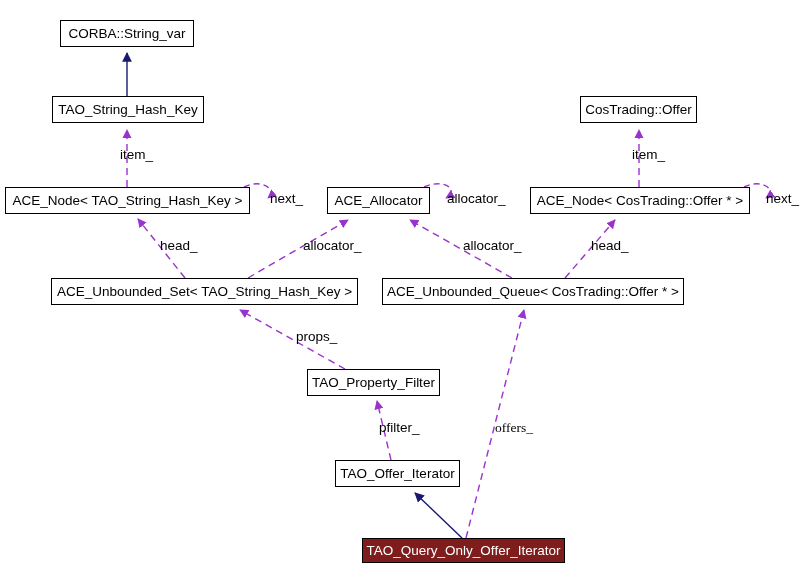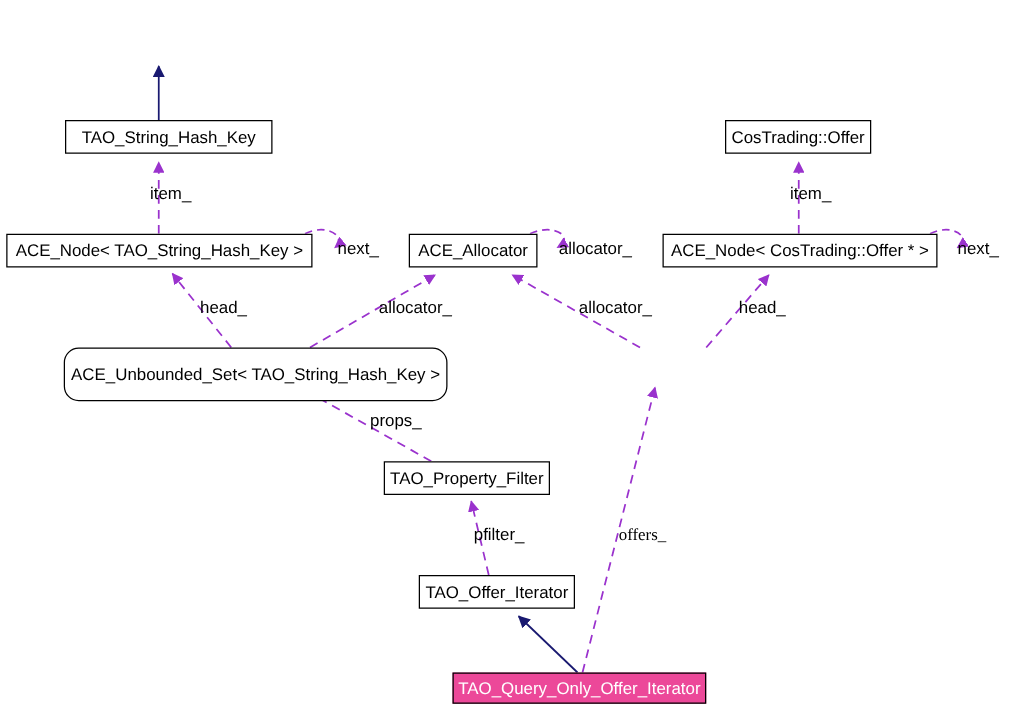--- a/index.html
+++ b/index.html
@@ -32,21 +32,21 @@
     color: #000000;
     font-size: 13.5px;
     line-height: 1;
     white-space: nowrap;
     display: flex;
     align-items: center;
     justify-content: center;
     z-index: 5;
   }
   .node.highlight {
-    background: #ec4899;
+    background: #7f1d1d;
     color: #ffffff;
     border: 1px solid #000000;
   }
   .edge-label {
     position: absolute;
     font-size: 13.5px;
     line-height: 1;
     color: #000000;
     white-space: nowrap;
     background: transparent;
@@ -118,45 +118,51 @@
 
     <g>
       <line x1="391" y1="460" x2="377" y2="401" stroke="#9a32cd" stroke-width="1.4" stroke-dasharray="7,5" marker-end="url(#arrow-purple)"></line>
     </g>
 
     <g>
       <line x1="466" y1="538" x2="524" y2="310" stroke="#9a32cd" stroke-width="1.4" stroke-dasharray="7,5" marker-end="url(#arrow-purple)"></line>
     </g>
   </svg>
 
+  <div class="node" style="left:60px; top:20px; width:134px; height:27px;">
+    <span>CORBA::String_var</span>
+  </div>
 
-  <div class="node" style="left:52px; top:96px; width:166px; height:27px;justify-content:center;">
+  <div class="node" style="left:52px; top:96px; width:152px; height:27px;justify-content:center;">
     <span>TAO_String_Hash_Key</span>
   </div>
 
   <div class="node" style="left:580px; top:96px; width:117px; height:27px;">
     <span>CosTrading::Offer</span>
   </div>
 
   <div class="node" style="left:5px; top:187px; width:245px; height:27px;text-align:right;">
     <span>ACE_Node&lt; TAO_String_Hash_Key &gt;</span>
   </div>
 
   <div class="node" style="left:327px; top:187px; width:103px; height:27px;">
     <span>ACE_Allocator</span>
   </div>
 
   <div class="node" style="left:530px; top:187px; width:220px; height:27px;">
     <span>ACE_Node&lt; CosTrading::Offer * &gt;</span>
   </div>
 
-  <div class="node" style="left:51px; top:278px; width:307px; height:43px;border-radius:12px;">
+  <div class="node" style="left:51px; top:278px; width:307px; height:27px;">
     <span>ACE_Unbounded_Set&lt; TAO_String_Hash_Key &gt;</span>
   </div>
 
+  <div class="node" style="left:382px; top:278px; width:302px; height:27px;">
+    <span>ACE_Unbounded_Queue&lt; CosTrading::Offer * &gt;</span>
+  </div>
 
   <div class="node" style="left:335px; top:460px; width:125px; height:27px;">
     <span>TAO_Offer_Iterator</span>
   </div>
 
   <div class="node" style="left:307px; top:369px; width:133px; height:27px;">
     <span>TAO_Property_Filter</span>
   </div>
 
   <div class="node highlight" style="left:362px; top:538px; width:203px; height:25px;">

